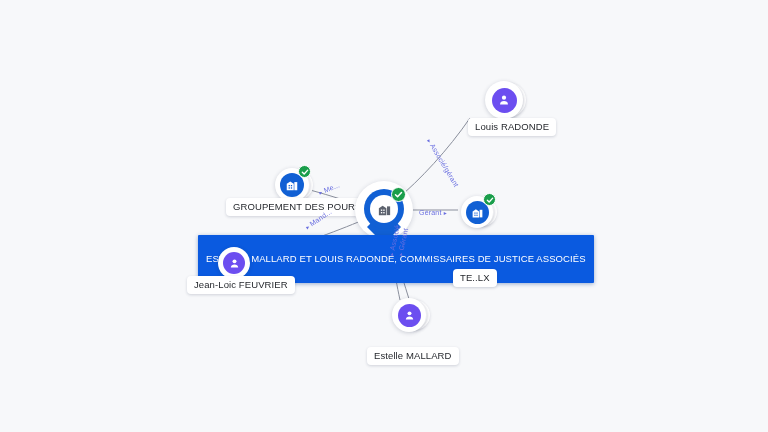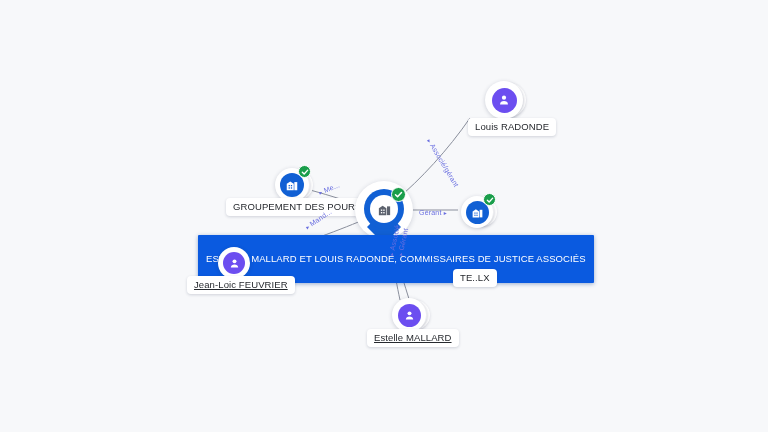--- a/index.html
+++ b/index.html
@@ -249,35 +249,35 @@
 
   <div class="node" style="left:234px; top:263px;">
     <div class="disc" style="left:-16px; top:-16px; width:32px; height:32px;">
       <div class="inner person" style="width:22px; height:22px;">
         <svg width="13" height="13" viewBox="0 0 24 24" fill="#ffffff">
           <circle cx="12" cy="8" r="3.6"></circle>
           <path d="M5.2 19.5c0-3.6 3.1-5.6 6.8-5.6s6.8 2 6.8 5.6z"></path>
         </svg>
       </div>
     </div>
-    <div class="label" style="left:-47px; top:13px;text-decoration:underline;">Jean-Loic FEUVRIER</div>
+    <div class="label" style="left:-47px; top:13px;">Jean-Loic FEUVRIER</div>
   </div>
 
   <div class="node" style="left:409px; top:315px;">
     <div class="stack" style="left:-9px; top:-15px; width:30px; height:30px;"></div>
     <div class="stack" style="left:-12px; top:-15px; width:30px; height:30px;"></div>
     <div class="disc" style="left:-17px; top:-17px; width:34px; height:34px;">
       <div class="inner person" style="width:23px; height:23px;">
         <svg width="13" height="13" viewBox="0 0 24 24" fill="#ffffff">
           <circle cx="12" cy="8" r="3.6"></circle>
           <path d="M5.2 19.5c0-3.6 3.1-5.6 6.8-5.6s6.8 2 6.8 5.6z"></path>
         </svg>
       </div>
     </div>
-    <div class="label" style="left:-42px; top:14px;text-decoration:underline;">Estelle MALLARD</div>
+    <div class="label" style="left:-42px; top:32px;">Estelle MALLARD</div>
   </div>
 
   <div class="edge-label" style="left:429px; top:136px; transform:rotate(59deg); transform-origin:left center;"><span class="arrow">▸</span>&nbsp;<span>Associé/gérant</span></div>
 
   <div class="edge-label" style="left:419px; top:209px;"><span>Gérant</span>&nbsp;<span class="arrow">▸</span></div>
 
   <div class="edge-label" style="left:391px; top:252px; transform:rotate(-78deg); transform-origin:left center;"><span class="arrow">▸</span>&nbsp;<span>Associé</span></div>
 
   <div class="edge-label" style="left:400px; top:252px; transform:rotate(-78deg); transform-origin:left center;"><span class="arrow">▸</span>&nbsp;<span>Gérant</span></div>
 

